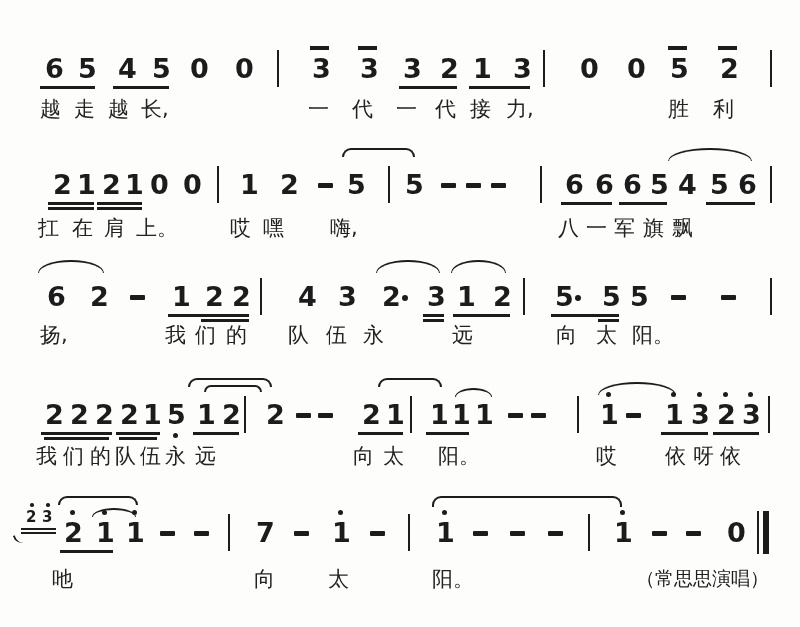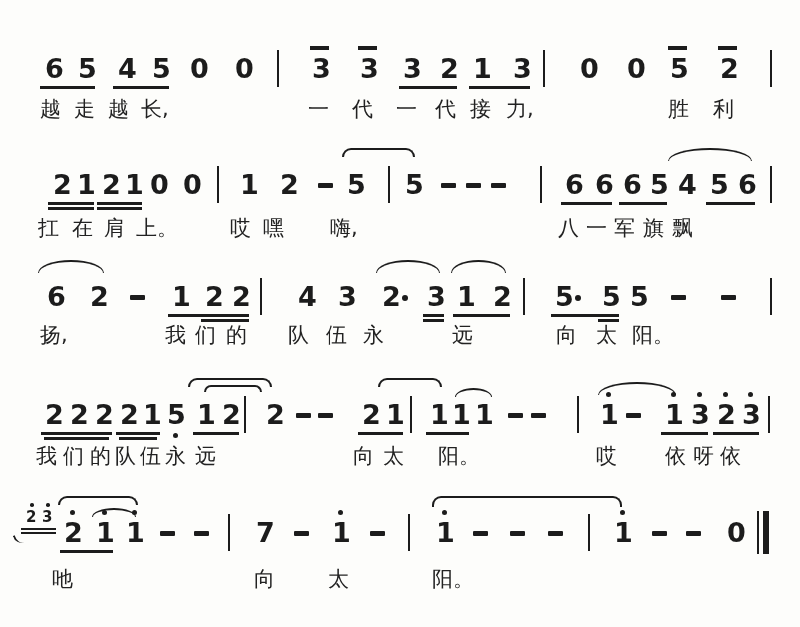--- a/index.html
+++ b/index.html
@@ -40,20 +40,21 @@
            transform:rotate(-18deg); }
   .credit {
     position:absolute; font-family:"DejaVu Sans", sans-serif;
     font-size:19px; color:#1d1d1d; white-space:nowrap;
   }
 </style>
 </head>
 <body>
 
 <div id="page">
+  <div class="credit" style="left: 636px; top: 566px;">（常思思演唱）</div>
 <div class="n" style="left: 45px; top: 54px;">6</div>
     <div class="n" style="left: 78px; top: 54px;">5</div>
     <div class="n" style="left: 118px; top: 54px;">4</div>
     <div class="n" style="left: 152px; top: 54px;">5</div>
     <div class="n" style="left: 190px; top: 54px;">0</div>
     <div class="n" style="left: 235px; top: 54px;">0</div>
     <div class="bar" style="left: 277px; top: 50px;"></div>
     <div class="n" style="left: 312px; top: 54px;">3</div>
     <div class="ov" style="left: 310px; top: 46px;"></div>
     <div class="n" style="left: 360px; top: 54px;">3</div>

